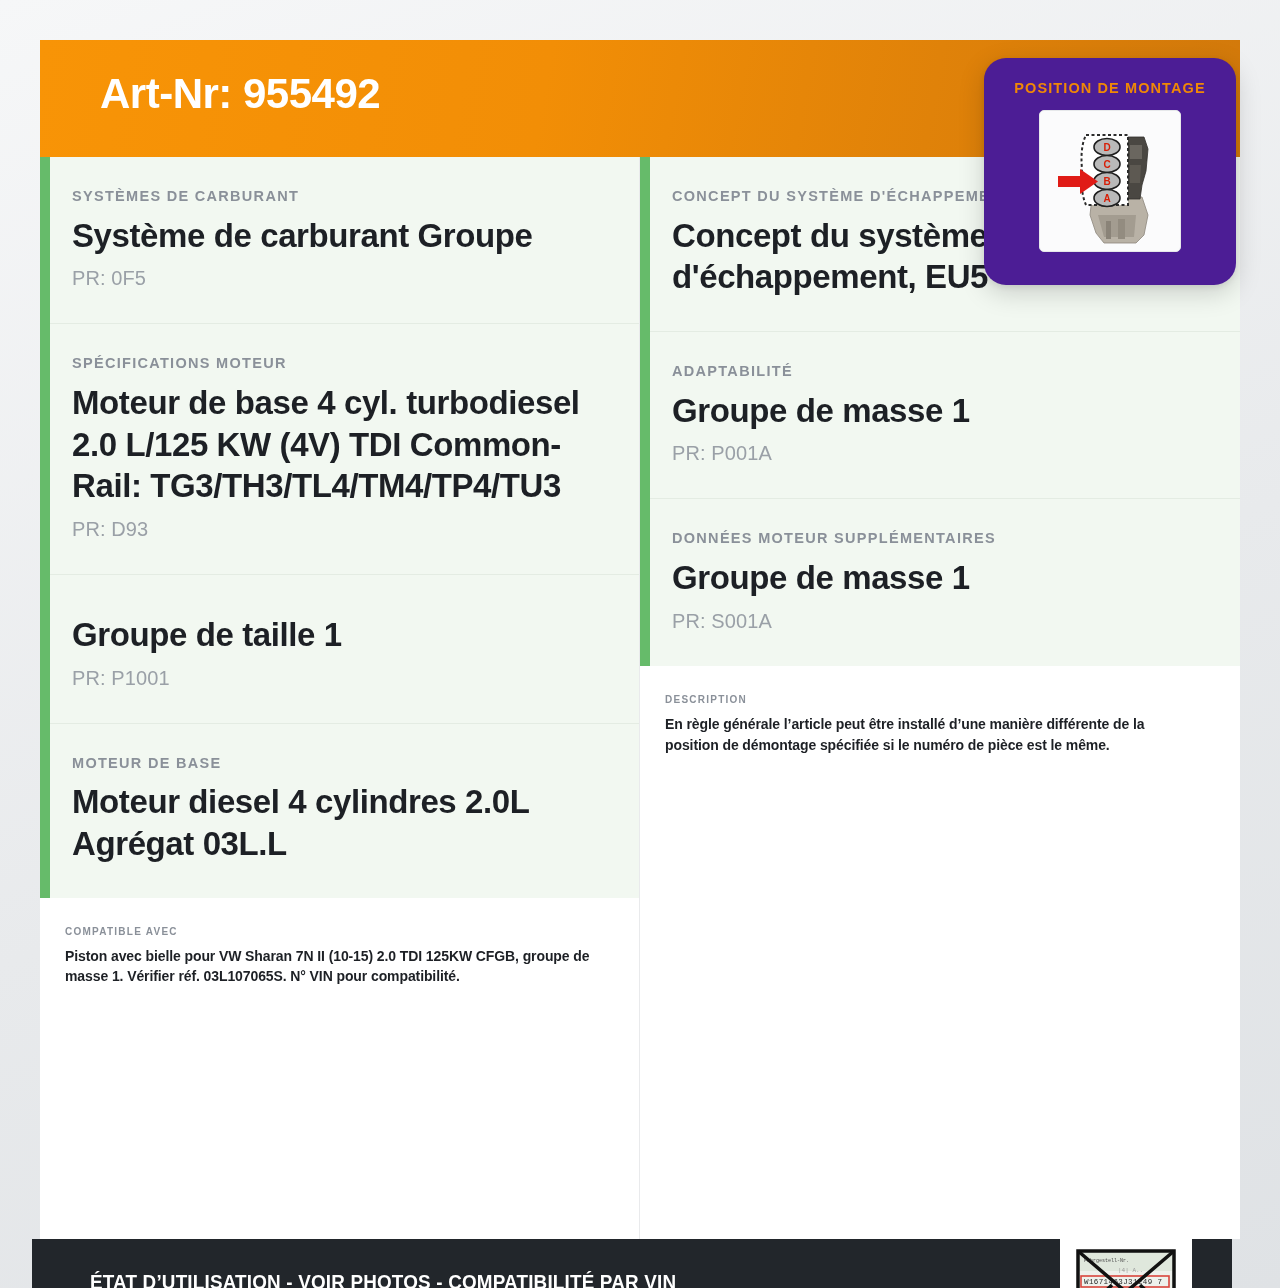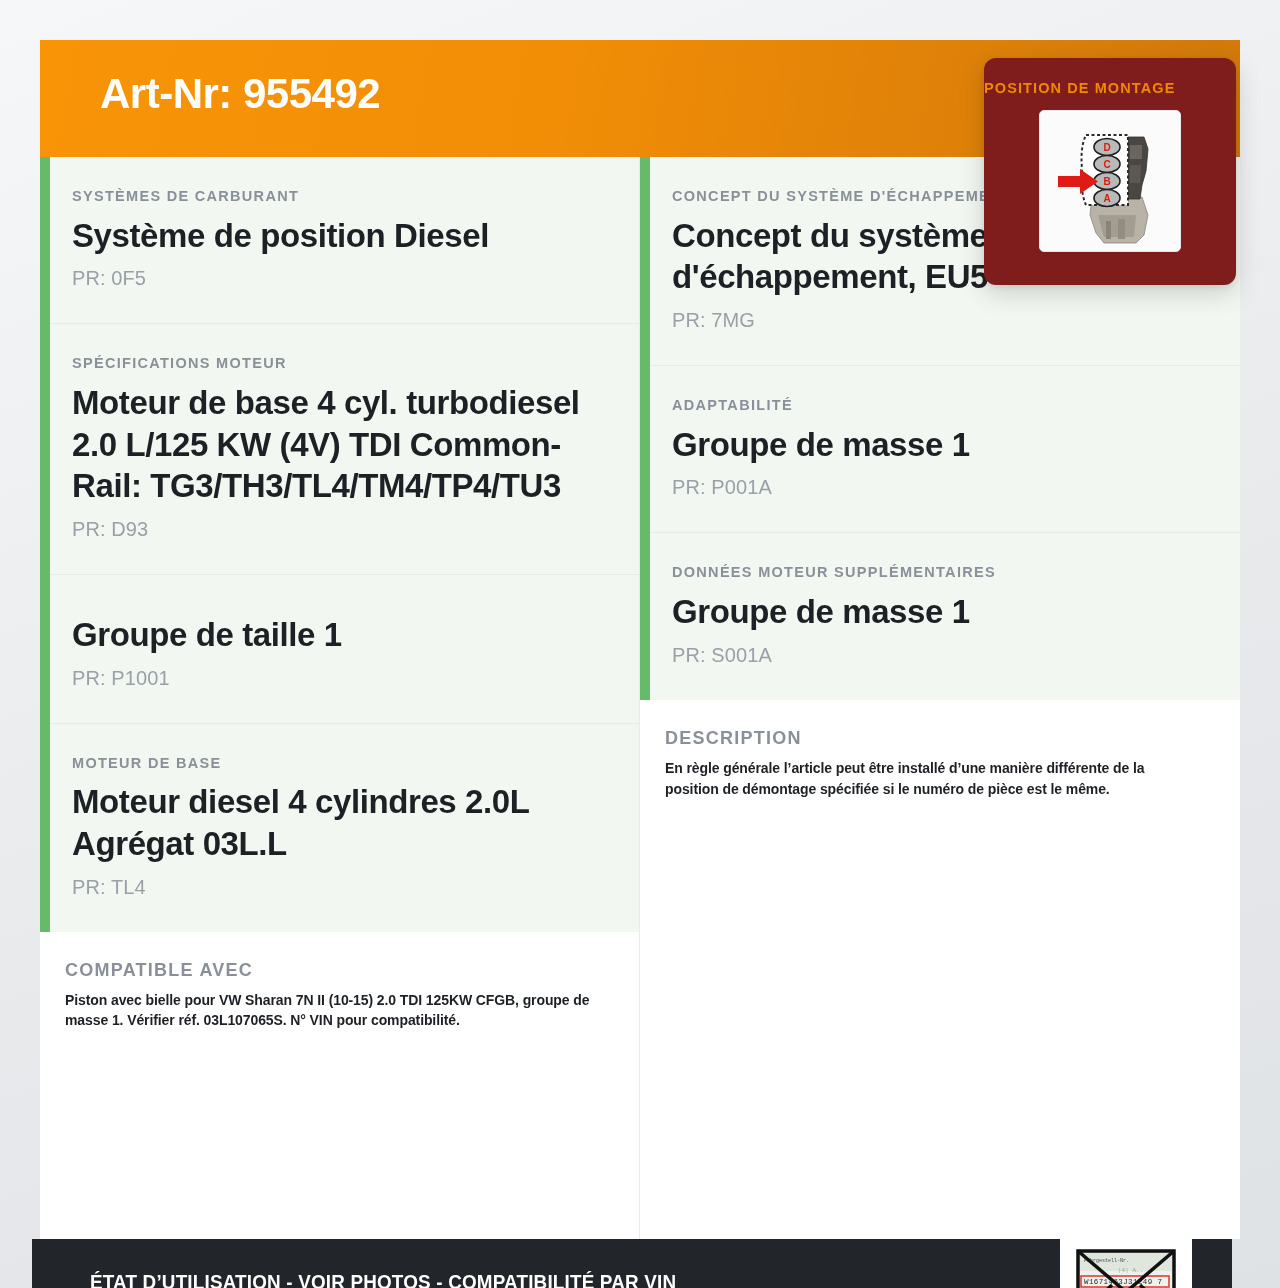--- a/index.html
+++ b/index.html
@@ -112,21 +112,21 @@
   }
 
   
   .text-block {
     padding: 28px 45px 30px 25px;
     background: #ffffff;
   }
   .col-right .text-block { padding-left: 25px; }
 
   .block-label {
-    font-size: 18px;
+    font-size: 10px;
     font-weight: 600;
     letter-spacing: 1.25px;
     color: #8a9099;
     text-transform: uppercase;
   }
   .block-body {
     margin-top: 9px;
     font-size: 14px;
     font-weight: 600;
     color: #1d2025;
@@ -134,24 +134,25 @@
     letter-spacing: -0.1px;
   }
 
   
   #position-card {
     position: absolute;
     left: 984px;
     top: 18px;
     width: 252px;
     height: 227px;
-    background: #7f1d1d;
-    border-radius: 12px;
+    background: #4c1d95;
+    border-radius: 22px;
     box-shadow: 0 8px 26px rgba(0,0,0,0.17), 0 2px 6px rgba(0,0,0,0.08);
     z-index: 30;
+    text-align: center;
   }
   #position-card-title {
     margin-top: 22px;
     font-size: 14.5px;
     font-weight: 700;
     letter-spacing: 1.1px;
     color: #f08806;
     text-transform: uppercase;
   }
   #position-image-frame {
@@ -208,56 +209,54 @@
 
   <div id="body-canvas"></div>
 
   <div id="columns">
 
     <div class="col col-left">
       <div class="spec-group">
 
         <div class="spec-item">
           <div class="spec-label">SYSTÈMES DE CARBURANT</div>
-          <div class="spec-value">Système de position Diesel</div>
+          <div class="spec-value">Système de carburant Groupe</div>
           <div class="spec-pr">PR: 0F5</div>
         </div>
 
         <div class="spec-item">
           <div class="spec-label">SPÉCIFICATIONS MOTEUR</div>
           <div class="spec-value">Moteur de base 4 cyl. turbodiesel 2.0 L/125 KW (4V) TDI Common-Rail: TG3/TH3/TL4/TM4/TP4/TU3</div>
           <div class="spec-pr">PR: D93</div>
         </div>
 
         <div class="spec-item">
           <div class="spec-value">Groupe de taille 1</div>
           <div class="spec-pr">PR: P1001</div>
         </div>
 
         <div class="spec-item">
           <div class="spec-label">MOTEUR DE BASE</div>
           <div class="spec-value">Moteur diesel 4 cylindres 2.0L Agrégat 03L.L</div>
-          <div class="spec-pr">PR: TL4</div>
         </div>
 
       </div>
 
       <div class="text-block">
         <div class="block-label">COMPATIBLE AVEC</div>
         <div class="block-body">Piston avec bielle pour VW Sharan 7N II (10-15) 2.0 TDI 125KW CFGB, groupe de masse 1. Vérifier réf. 03L107065S. N° VIN pour compatibilité.</div>
       </div>
     </div>
 
     <div class="col col-right">
       <div class="spec-group">
 
         <div class="spec-item">
           <div class="spec-label">CONCEPT DU SYSTÈME D'ÉCHAPPEMENT</div>
           <div class="spec-value">Concept du système d'échappement, EU5</div>
-          <div class="spec-pr">PR: 7MG</div>
         </div>
 
         <div class="spec-item">
           <div class="spec-label">ADAPTABILITÉ</div>
           <div class="spec-value">Groupe de masse 1</div>
           <div class="spec-pr">PR: P001A</div>
         </div>
 
         <div class="spec-item">
           <div class="spec-label">DONNÉES MOTEUR SUPPLÉMENTAIRES</div>

